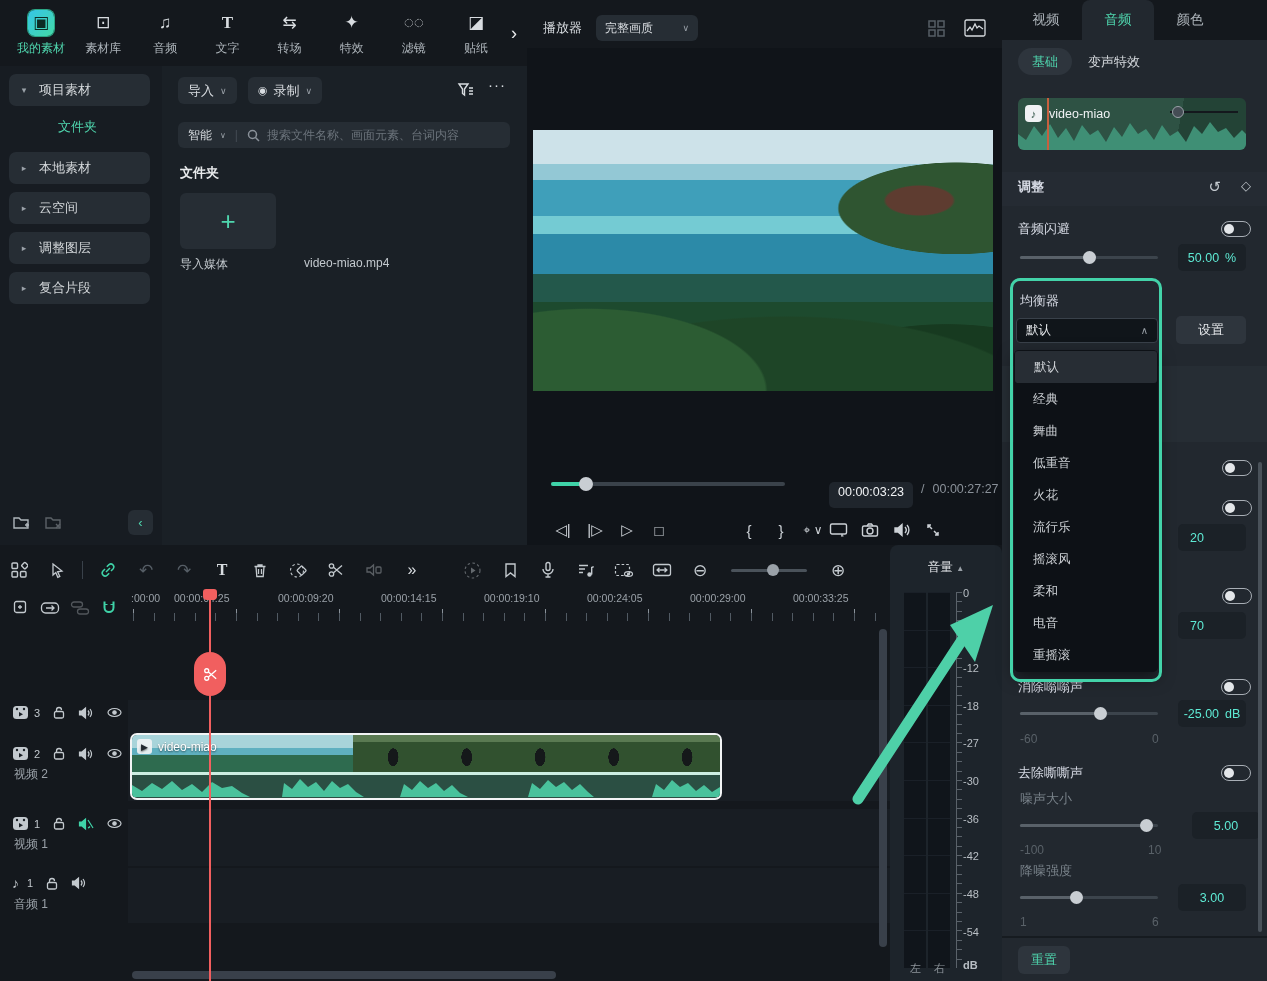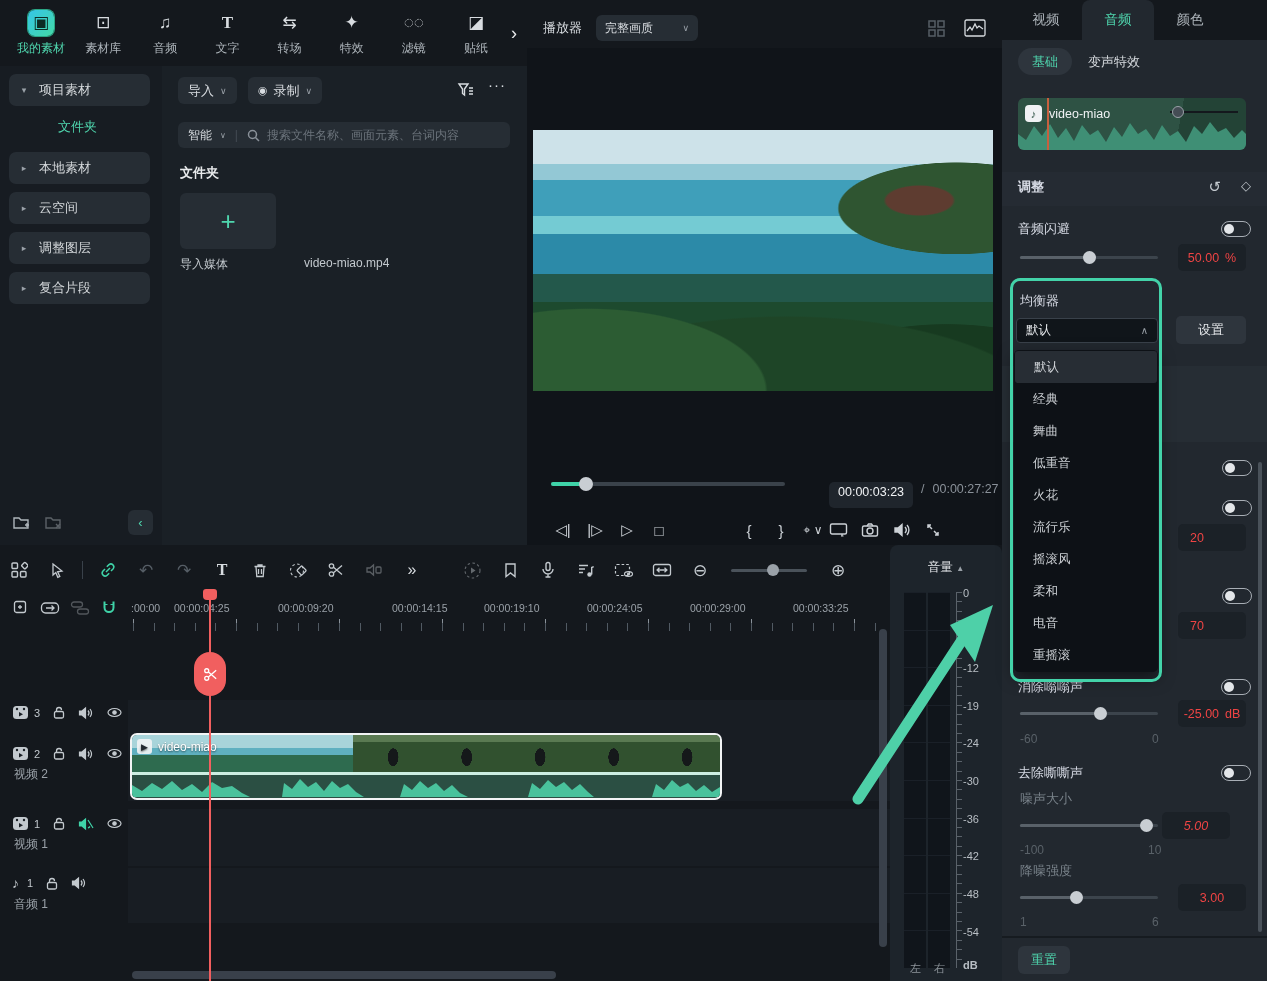--- a/index.html
+++ b/index.html
@@ -79,40 +79,40 @@
   .clip-vol { position:absolute; right:8px; top:13px; width:68px; height:2px; background:#14181d; }
   .clip-vol-knob { position:absolute; left:2px; top:-5px; width:12px; height:12px; background:#454d55; border:1px solid #9aa1a8; border-radius:50%; }
   .sect-row { position:absolute; left:0; width:100%; display:flex; align-items:center; }
   .rp-label { font-size:13px; color:#d8dce6; }
   .rp-label.dis { color:#79828a; }
   .toggle { width:30px; height:16px; border:1.5px solid #a8aeb5; border-radius:9px; position:relative; }
   .toggle::after { content:""; position:absolute; left:2px; top:1.5px; width:10px; height:10px; background:#e3e6e9; border-radius:50%; }
   .slider { position:relative; height:3px; background:#3c444c; border-radius:2px; }
   .slider .fill { position:absolute; left:0; top:0; height:3px; background:#596169; border-radius:2px; }
   .slider .knob { position:absolute; top:-5px; width:13px; height:13px; border-radius:50%; background:#c9ced3; }
-  .val-box { position:absolute; width:68px; height:27px; background:#1b2127; border-radius:5px; display:flex; align-items:center; justify-content:center; gap:6px; font-size:12.5px; color:#ef4444; }
+  .val-box { position:absolute; width:68px; height:27px; background:#1b2127; border-radius:5px; display:flex; align-items:center; justify-content:center; gap:6px; font-size:12.5px; color:#5eead4; }
   .range-lbl { position:absolute; font-size:12px; color:#596168; }
   .eq-highlight { position:absolute; left:8px; top:278px; width:152px; height:404px; border:3px solid #43d3a9; border-radius:10px; pointer-events:none; z-index:6; }
   .eq-dd { position:absolute; left:14px; top:318px; width:142px; height:25px; background:#10151a; border:1px solid #39414a; border-radius:4px; display:flex; align-items:center; justify-content:space-between; padding:0 9px; font-size:12.5px; color:#e4e7ea; z-index:5; }
   .eq-list { position:absolute; left:12px; top:350px; width:144px; height:322px; background:#0d1116; border-radius:5px; z-index:5; box-shadow:0 6px 16px rgba(0,0,0,.5); padding-top:1px; }
   .eq-item { height:32px; display:flex; align-items:center; padding-left:19px; font-size:12.5px; color:#ced2d6; }
   .eq-item.sel { background:#272d34; border-radius:3px; margin:0 1px; }
   .settings-btn { position:absolute; left:174px; top:316px; width:70px; height:28px; background:#2e353d; border-radius:5px; display:flex; align-items:center; justify-content:center; font-size:13px; color:#e4e7ea; }
   .rp-band { position:absolute; left:0; width:100%; background:#262d34; }
   .reset-btn { position:absolute; left:16px; top:946px; width:52px; height:28px; background:#2e353d; border-radius:6px; color:#4fd6ae; font-size:13px; display:flex; align-items:center; justify-content:center; }
   .rp-scroll { position:absolute; left:256px; top:462px; width:4px; height:470px; background:#4a525a; border-radius:2px; }
 
   
   .timeline { left:0; top:545px; width:1002px; height:436px; background:#14181d; }
   .tl-toolbar { position:absolute; left:0; top:3px; width:100%; height:44px; display:flex; align-items:center; }
   .tl-ic { width:38px; display:flex; justify-content:center; align-items:center; }
   .tl-sep { width:1px; height:18px; background:#39414a; margin:0 6px; }
   .zoom-slider { position:relative; width:76px; height:3px; background:#4a525a; border-radius:2px; margin:0 12px; }
   .zoom-knob { position:absolute; left:36px; top:-5px; width:12px; height:12px; border-radius:50%; background:#9aa1a8; }
-  .ruler { position:absolute; left:128px; top:50px; width:762px; height:46px; }
+  .ruler { position:absolute; left:128px; top:40px; width:762px; height:46px; }
   .ruler-lbl { position:absolute; top:7px; font-size:10.5px; color:#9aa1a8; white-space:nowrap; }
   .ticks-minor { position:absolute; left:5px; top:28px; width:752px; height:8px; background:repeating-linear-gradient(90deg,#515a63 0 1px, transparent 1px 20.6px); }
   .ticks-major { position:absolute; left:5px; top:24px; width:752px; height:12px; background:repeating-linear-gradient(90deg,#8a929a 0 1px, transparent 1px 103px); }
   .track-head-icons { position:absolute; left:0; top:50px; width:128px; height:26px; display:flex; align-items:center; gap:10px; padding-left:12px; }
   .track-row-bg { position:absolute; left:128px; width:762px; background:#181d23; }
   .thead { position:absolute; left:0; width:128px; }
   .thead .rowi { display:flex; align-items:center; gap:12px; padding-left:12px; }
   .thead .tlabel { padding-left:14px; font-size:12px; color:#9aa1a8; margin-top:5px; }
   .tnum { font-size:11px; color:#c3c9ce; margin-left:-7px; }
   .clip { position:absolute; left:130px; top:188px; width:592px; height:67px; border:2px solid #f2f4f5; border-radius:7px; overflow:hidden; background:#2b4f43; z-index:2; }
@@ -428,21 +428,21 @@
 
     <div class="sect-row" style="top:764px;padding:0 16px;justify-content:space-between;">
       <span class="rp-label">去除嘶嘶声</span>
       <span class="toggle"></span>
     </div>
     <span class="rp-label dis" style="position:absolute;left:18px;top:790px;">噪声大小</span>
     <div class="slider" style="position:absolute;left:18px;top:824px;width:138px;">
       <div class="fill" style="width:128px;"></div>
         <div class="knob" style="left:120px;"></div>
     </div>
-    <div class="val-box" style="left:160px;top:812px;font-style:italic;">
+    <div class="val-box" style="left:190px;top:812px;">
       <span>5.00</span>
     </div>
     <span class="range-lbl" style="left:18px;top:843px;">-100</span>
     <span class="range-lbl" style="left:146px;top:843px;">10</span>
 
     <span class="rp-label dis" style="position:absolute;left:18px;top:862px;">降噪强度</span>
     <div class="slider" style="position:absolute;left:18px;top:896px;width:138px;">
       <div class="fill" style="width:56px;"></div>
         <div class="knob" style="left:50px;"></div>
     </div>
@@ -575,21 +575,21 @@
             <path d="M4.5 2.5 v6 a4.5 4.5 0 0 0 9 0 v-6"></path>
             <path d="M4.5 5.5 h3 M10.5 5.5 h3" stroke-width="1.2"></path>
           </svg>
       </span>
     </div>
 
     <div class="ruler">
       <span class="ruler-lbl" style="left:3px;">:00:00</span>
       <span class="ruler-lbl" style="left:46px;">00:00:04:25</span>
       <span class="ruler-lbl" style="left:150px;">00:00:09:20</span>
-      <span class="ruler-lbl" style="left:253px;margin-left:11px;">00:00:14:15</span>
+      <span class="ruler-lbl" style="left:253px;">00:00:14:15</span>
       <span class="ruler-lbl" style="left:356px;">00:00:19:10</span>
       <span class="ruler-lbl" style="left:459px;">00:00:24:05</span>
       <span class="ruler-lbl" style="left:562px;">00:00:29:00</span>
       <span class="ruler-lbl" style="left:665px;">00:00:33:25</span>
       <div class="ticks-major"></div>
       <div class="ticks-minor"></div>
     </div>
 
     <div class="track-row-bg" style="top:155px;height:33px;"></div>
     <div class="track-row-bg" style="top:188px;height:68px;"></div>
@@ -752,22 +752,22 @@
     <div class="vol-head">
       <span>音量</span>
       <span style="font-size:8px;color:#9aa1a8;">▲</span>
     </div>
     <div class="meter-bar" style="left:14px;"></div>
     <div class="meter-bar" style="left:38px;"></div>
     <div class="meter-scale"></div>
     <span class="db-lbl" style="top:42px;">0</span>
     <span class="db-lbl" style="top:79px;">-6</span>
     <span class="db-lbl" style="top:117px;">-12</span>
-    <span class="db-lbl" style="top:155px;">-19</span>
-    <span class="db-lbl" style="top:192px;">-24</span>
+    <span class="db-lbl" style="top:155px;">-18</span>
+    <span class="db-lbl" style="top:192px;">-27</span>
     <span class="db-lbl" style="top:230px;">-30</span>
     <span class="db-lbl" style="top:268px;">-36</span>
     <span class="db-lbl" style="top:305px;">-42</span>
     <span class="db-lbl" style="top:343px;">-48</span>
     <span class="db-lbl" style="top:381px;">-54</span>
     <span class="db-lbl" style="top:414px;font-weight:bold;">dB</span>
     <span class="ch-lbl" style="left:20px;">左</span>
     <span class="ch-lbl" style="left:44px;">右</span>
   </div>
 

